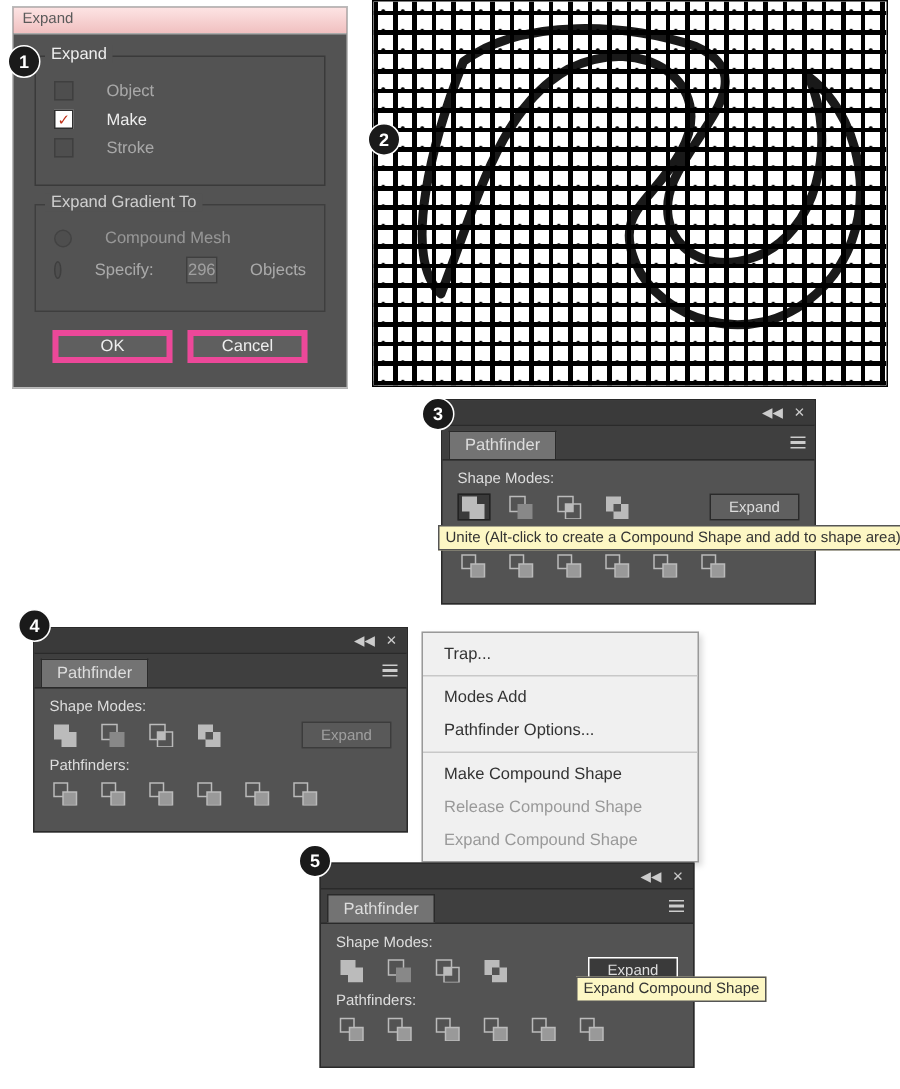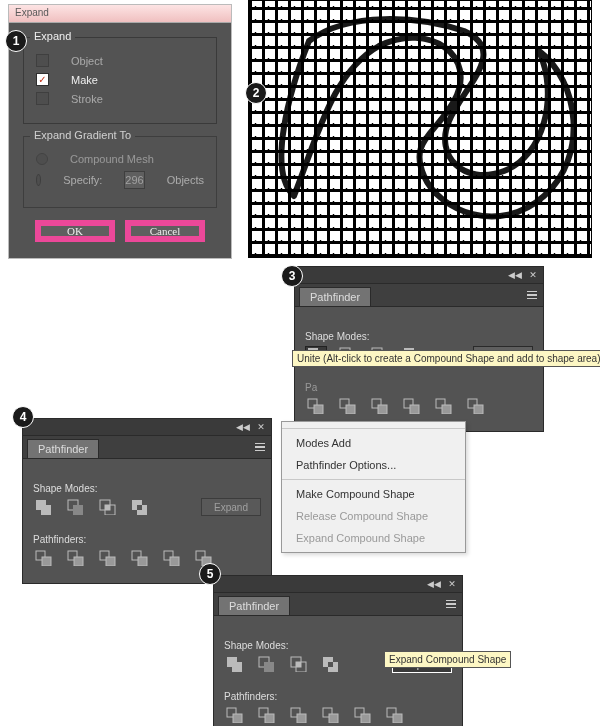--- a/index.html
+++ b/index.html
@@ -83,25 +83,24 @@
     background: #6a6a6a;
     border: 1px solid #2f2f2f;
     color: #ddd;
     text-align: center;
     line-height: 16px;
   }
   .btn-row { display: flex; gap: 10px; justify-content: center; margin-top: 6px; }
   .dlg-btn {
     width: 80px; height: 22px;
     background: #5f5f5f;
-    border: 6px solid #ec4899;
+    border: 4px solid #ec4899;
     color: #eee;
     display: flex; align-items: center; justify-content: center;
     font-size: 11px;
-    font-family: Liberation Serif, serif;
   }
 
   
   .artwork {
     position: absolute;
     left: 248px; top: 0px;
     width: 344px; height: 258px;
     background: #fff;
     border: 1px solid #000;
     overflow: hidden;
@@ -162,21 +161,21 @@
   }
   .pf-menu-icon {
     margin-left: auto;
     padding: 0 6px;
     display: flex; flex-direction: column; gap: 2px;
   }
   .pf-menu-icon span {
     display: block; width: 10px; height: 1.5px; background: #ccc;
   }
   .pf-body { padding: 6px 10px 10px 10px; }
-  .pf-section { font-size: 10px; color: #ddd; margin: 18px 0 4px 0; }
+  .pf-section { font-size: 10px; color: #ddd; margin: 1px 0 4px 0; }
   .pf-row {
     display: flex; align-items: center; gap: 10px;
     margin-bottom: 6px;
   }
   .pf-icon {
     width: 22px; height: 18px;
     display: inline-flex;
     align-items: center; justify-content: center;
     position: relative;
   }
@@ -448,20 +447,21 @@
       <span class="pf-icon">
           <svg>
             <use href="#pf-gen"></use>
           </svg>
         </span>
     </div>
   </div>
 </div>
 
 <div class="ctx-menu" style="left:281px; top:421px;">
+  <div class="ctx-item">Trap...</div>
   <div class="ctx-sep"></div>
   <div class="ctx-item">Modes Add</div>
   <div class="ctx-item">Pathfinder Options...</div>
   <div class="ctx-sep"></div>
   <div class="ctx-item">Make Compound Shape</div>
   <div class="ctx-item disabled">Release Compound Shape</div>
   <div class="ctx-item disabled">Expand Compound Shape</div>
 </div>
 
 <div class="pf-panel" style="left:213px; top:575px;">

